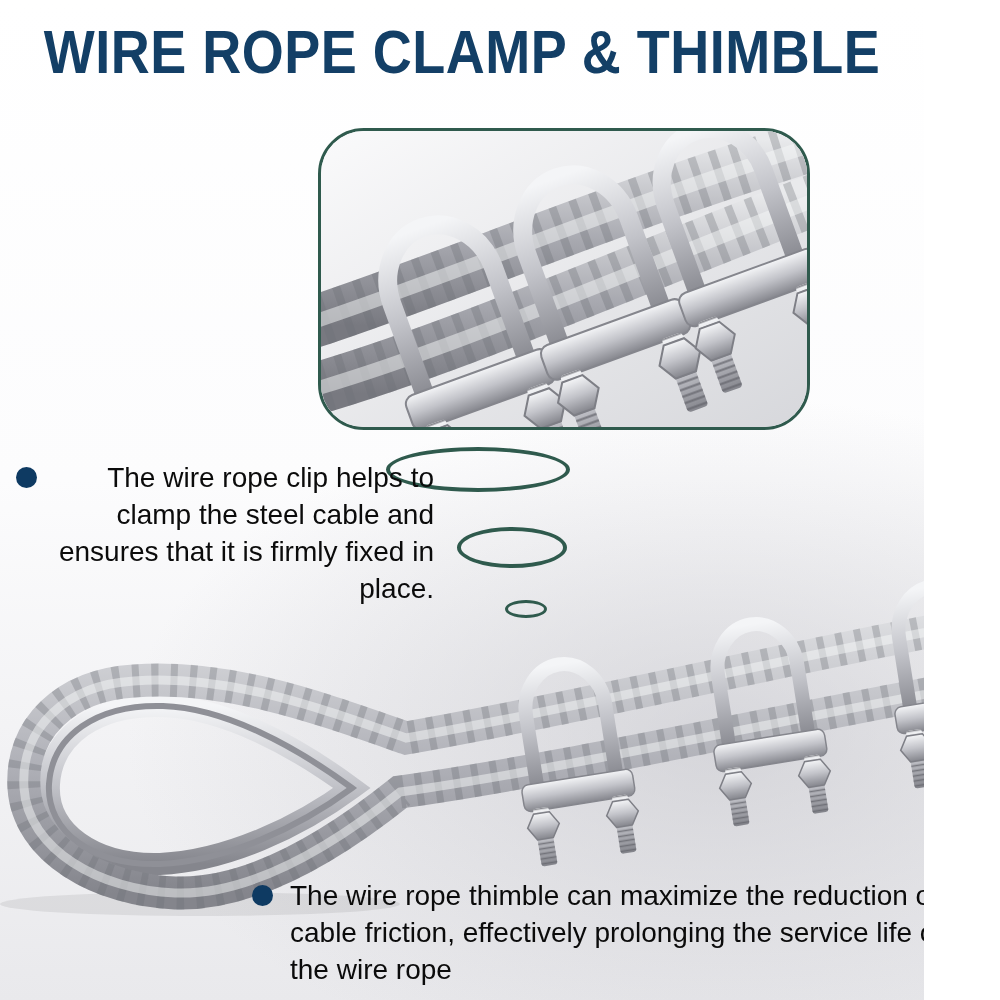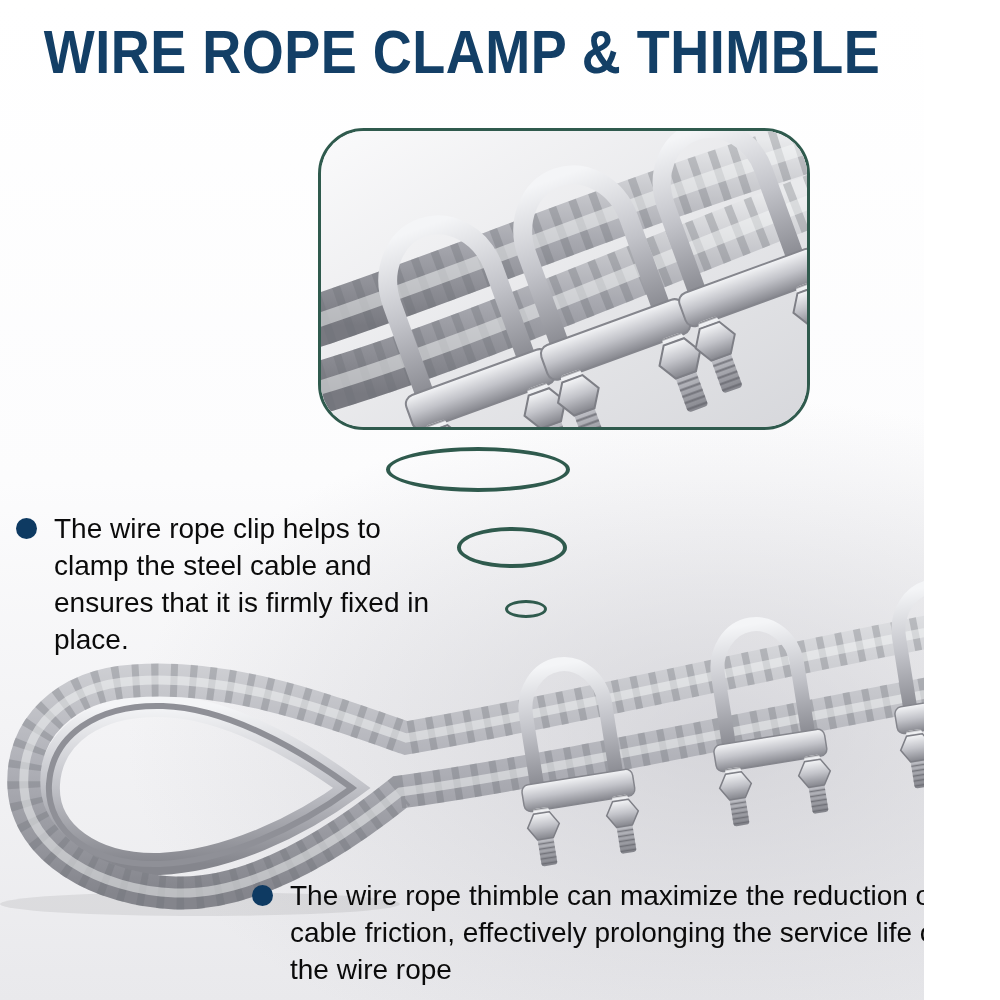--- a/index.html
+++ b/index.html
@@ -21,21 +21,21 @@
     background:#eef0f2;
   }
   .inset svg { display:block; }
   .callout { position:absolute; border:4px solid #2f5a4d; border-radius:50%; background:transparent; }
   .e1 { left:386px; top:447px; width:184px; height:45px; }
   .e2 { left:457px; top:527px; width:110px; height:41px; }
   .e3 { left:505px; top:600px; width:42px; height:18px; border-width:3px; }
   .bullet { position:absolute; display:flex; gap:17px; }
   .dot { width:21px; height:21px; border-radius:50%; background:#0e3a62; flex:0 0 auto; margin-top:7px; }
   .bullet p { font-size:28px; line-height:1.32; color:#0b0b0b; font-weight:400; }
-  .b1 { left:16px; top:511px; } .b1 p { width:380px; }
+  .b1 { left:16px; top:460px;text-align:right; } .b1 p { width:380px; }
   .b2 { left:252px; top:878px;justify-content:center; } .b2 p { width:668px; }
   .main-photo { position:absolute; left:0; top:578px; width:1000px; height:340px; }
 </style>
 </head>
 <body>
 
 <div class="page">
 
   <h1 class="title">WIRE ROPE CLAMP &amp; THIMBLE</h1>
 

